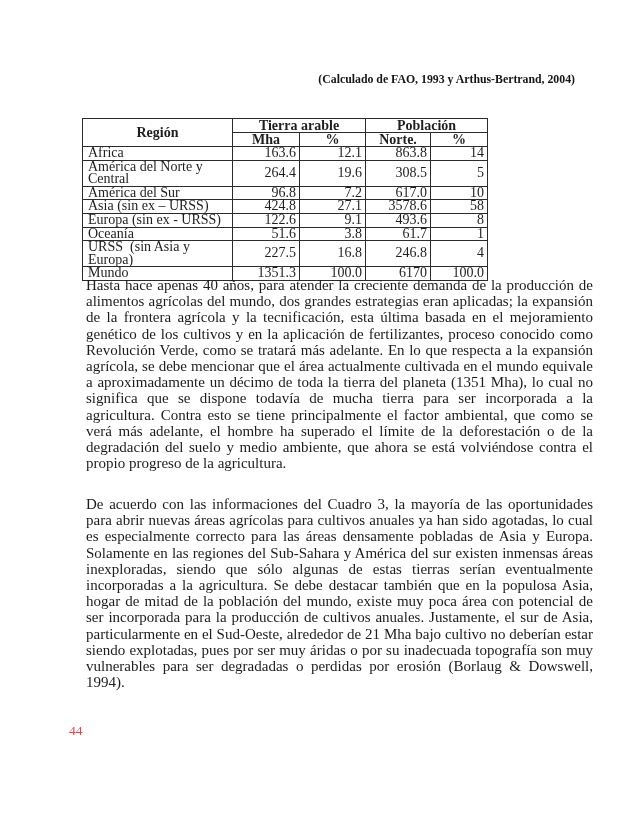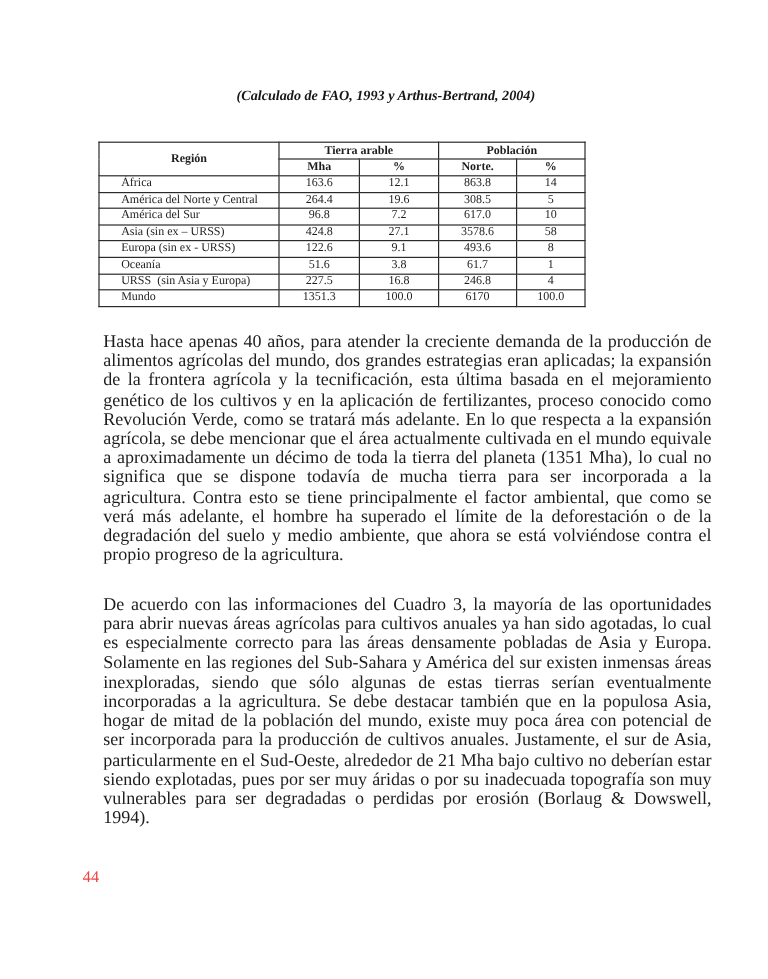--- a/index.html
+++ b/index.html
@@ -24,53 +24,52 @@
     font-weight: 700;
     font-size: 11.8px;
     line-height: 16px;
     color: #161616;
   }
   .caption-line1 {
     text-align: justify;
     text-align-last: justify;
   }
   .caption-line2 {
-    text-align: center;
-    font-style: italic;
+    text-align: right;
   }
   .doc-table {
     position: absolute;
     left: 82px;
     top: 118px;
     border-collapse: collapse;
     table-layout: fixed;
-    font-size: 10px;
+    font-size: 14px;
     color: #1e1e1e;
   }
   .doc-table th,
   .doc-table td {
     border: 1px solid #2b2b2b;
     padding: 0 3px;
     height: 12.6px;
     line-height: 12.6px;
     overflow: hidden;
     white-space: nowrap;
   }
   .doc-table thead th {
     font-weight: 700;
     text-align: center;
     height: 13px;
     line-height: 13px;
   }
   .doc-table td.num {
-    text-align: center;
+    text-align: right;
   }
   .doc-table td.region {
     text-align: left;
-    padding-left: 18px;
+    padding-left: 5px;
     white-space: pre-wrap;
   }
   .body-para {
     position: absolute;
     left: 68px;
     width: 507px;
     margin: 18px;
     text-align: justify;
     font-size: 15px;
     line-height: 16.2px;

